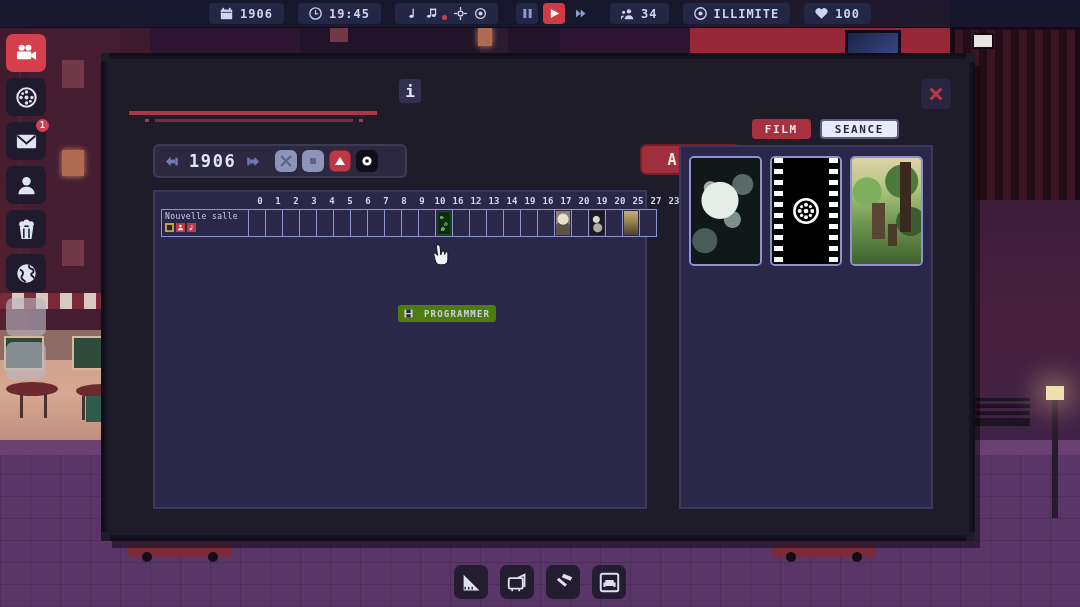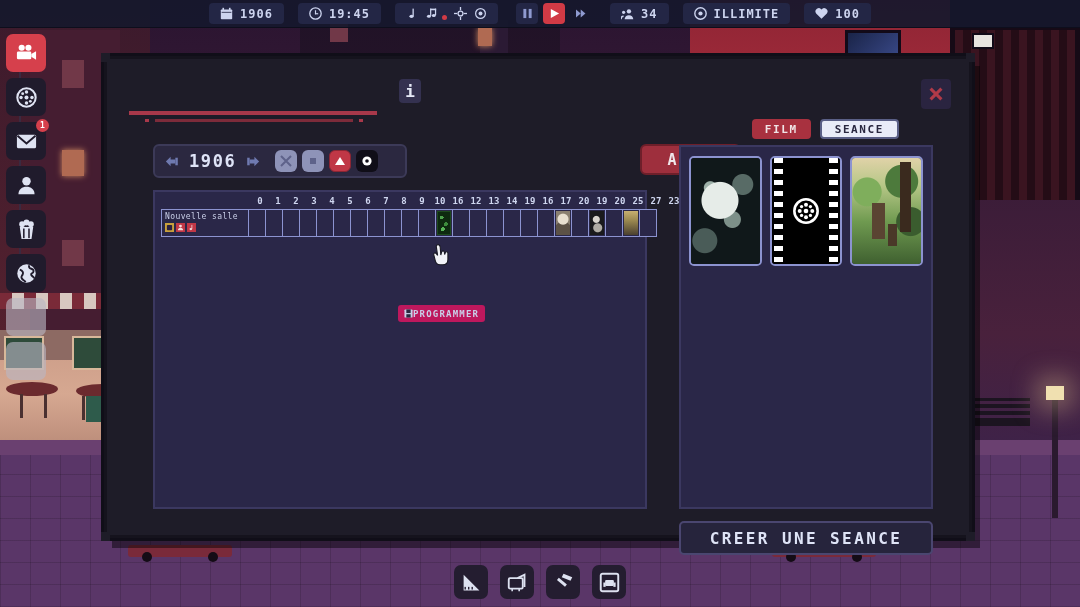--- a/index.html
+++ b/index.html
@@ -173,22 +173,22 @@
       radial-gradient(circle at 50% 80%, #5c5246 0 8px, transparent 9px),
       #8a8070; }
   .th-dark{ background:
       radial-gradient(circle at 45% 35%, #d8d4cc 0 3px, transparent 4px),
       radial-gradient(circle at 55% 70%, #b0aca4 0 4px, transparent 5px),
       #1a1a1c; }
   .th-gold{ background:linear-gradient(180deg,#c8b070 0%,#9a8850 40%,#4a4030 100%); }
   #cursor{ position:absolute; left:278px; top:50px; z-index:5; }
   #cursor svg{ width:22px; height:24px; }
   #tooltip{ position:absolute; left:243px; top:113px; height:17px;
-    background:#be185d; border-radius:3px; display:flex; align-items:center;
-    gap:0; padding:0 6px; z-index:6; }
+    background:#4d7c0f; border-radius:3px; display:flex; align-items:center;
+    gap:11px; padding:0 6px; z-index:6; }
   #tooltip .tt-txt{ color:#c9cfe8; font-size:9px; font-weight:bold; letter-spacing:1.2px; }
   #tooltip svg{ width:9px; height:9px; fill:#c9cfe8; }
 
   
   #tabs{ position:absolute; right:70px; top:60px; display:flex; gap:9px; }
   .tab{ height:20px; padding:0 13px; border-radius:4px; font-size:11px; font-weight:bold;
     letter-spacing:1.6px; display:flex; align-items:center; justify-content:center; }
   .tab.on{ background:#a8313f; color:#f0e4e6; }
   .tab.off{ background:#e9ecf8; color:#2a2840; border:2px solid #5a5f86; }
 
@@ -673,14 +673,13 @@
       <div class="card">
         <div class="art art-forest">
           <div class="forest-trunk"></div>
           <div class="forest-fig"></div>
           <div class="forest-fig2"></div>
         </div>
       </div>
     </div>
   </div>
 
-  <div id="create-btn">CREER UNE SEANCE</div>
 </div>
 
 </body></html>

